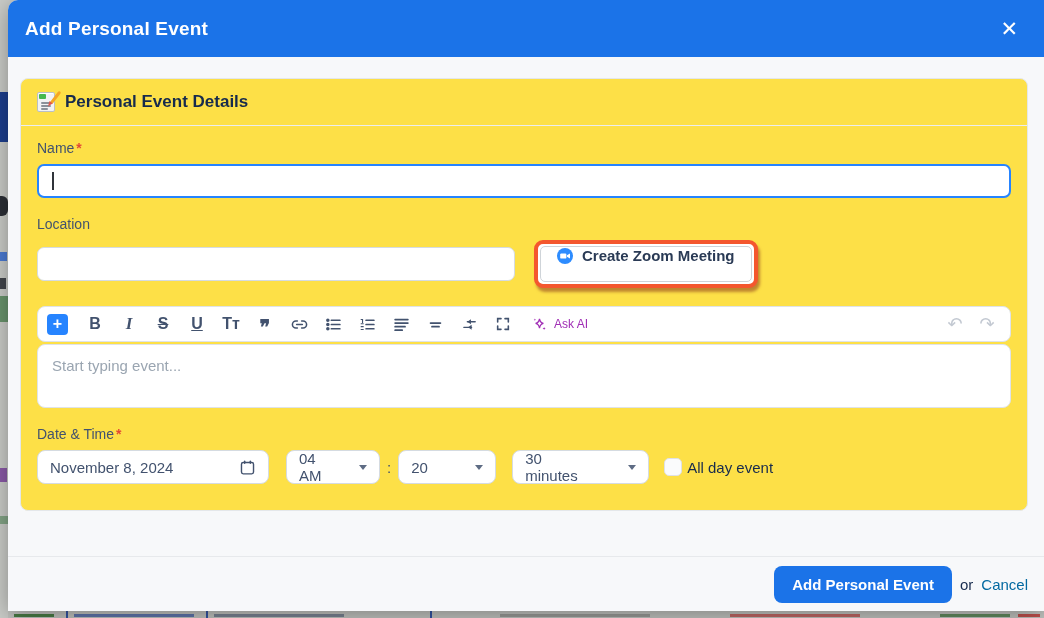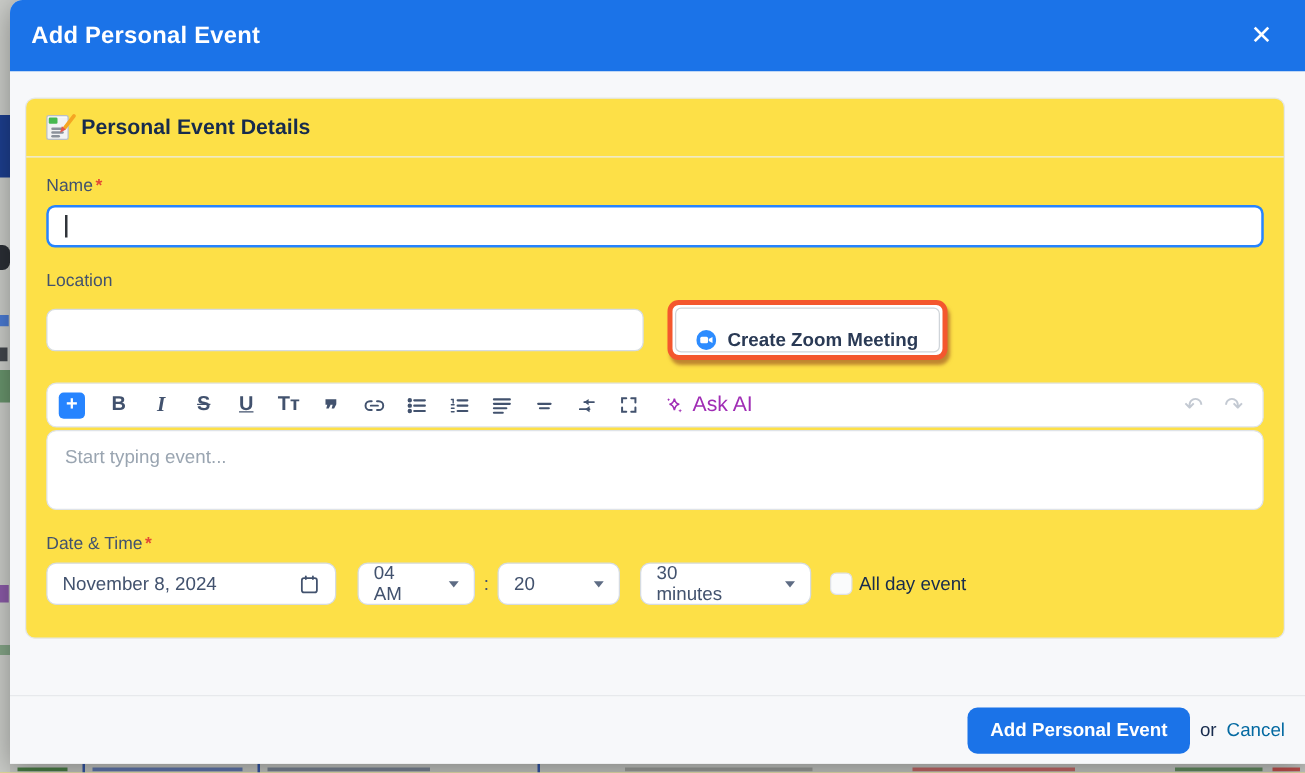--- a/index.html
+++ b/index.html
@@ -69,21 +69,21 @@
 
   .location-row { display:flex; align-items:center; gap:19px; }
   .location-input { width:478px; }
 
   .zoom-highlight {
     border:4px solid #f4572e; border-radius:9px; padding:2px;
     box-shadow:2px 4px 3px rgba(140,60,30,.55);
     background:#fff;
   }
   .zoom-btn {
-    display:flex; align-items:flex-start; gap:9px;
+    display:flex; align-items:flex-end; gap:9px;
     height:17px; padding:17px 16px;
     background:#fff; border:1px solid #cfd4d9; border-radius:5px;
     font-size:15px; font-weight:700; color:#2a3a55; cursor:pointer;
     font-family:"Liberation Sans",sans-serif;
   }
 
   
   .editor-toolbar {
     height:36px; background:#fff; border:1px solid #dfe3e8; border-radius:8px;
     display:flex; align-items:center; padding:0 8px 0 9px; gap:2px;
@@ -100,21 +100,21 @@
     color:#fff; font-size:16px; font-weight:700; line-height:1;
     display:flex; align-items:center; justify-content:center; cursor:pointer;
     font-family:"Liberation Sans",sans-serif;
   }
   .tb-italic { font-style:italic; font-family:"Liberation Serif",serif; font-size:17px; }
   .tb-strike { text-decoration:line-through; }
   .tb-under  { text-decoration:underline; }
   .tb-quote  { font-size:20px; padding-top:6px; }
   .ask-ai {
     display:flex; align-items:center; gap:6px; margin-left:10px;
-    color:#a02db5; font-size:17px; font-weight:400; cursor:pointer;
+    color:#a02db5; font-size:12px; font-weight:400; cursor:pointer;
     background:none; border:none; font-family:"Liberation Sans",sans-serif;
   }
   .tb-spacer { flex:1; }
   .tb-history { color:#c3c9d2; font-size:18px; font-weight:400; width:30px; }
 
   .editor-area {
     margin-top:2px; min-height:64px; background:#fff;
     border:1px solid #dfe3e8; border-radius:8px;
     padding:12px 14px; font-size:15px; color:#9aa5b1; cursor:text;
   }

